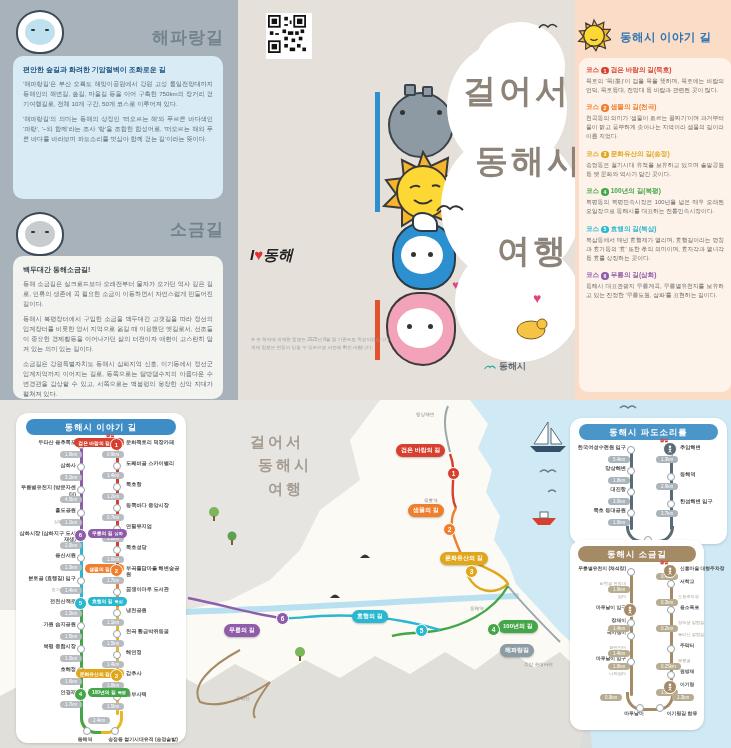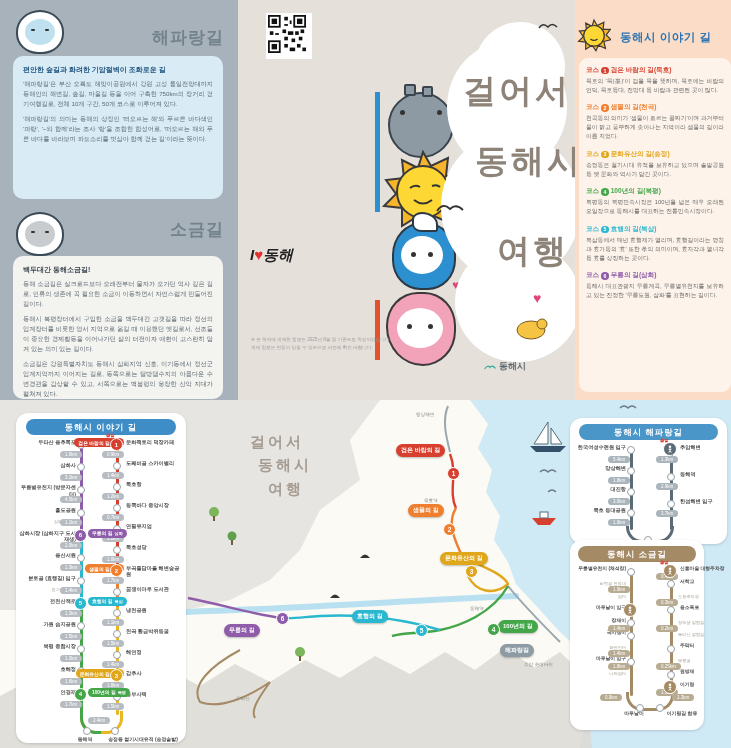--- a/index.html
+++ b/index.html
@@ -641,21 +641,21 @@
       <div class="ubend" style="left:64px;top:0;width:18px;height:20px;border-color:#44a649;border-right:none;border-radius:0 0 0 16px"></div>
       <span class="udot" style="left:67px;top:16px"></span>
       <span class="udot" style="left:95px;top:16px"></span>
       <span class="upill" style="left:72px;top:6px">2.4km</span>
       <div class="ubottom" style="left:46px;top:26px;width:46px">동해역</div>
       <div class="ubottom" style="left:92px;top:26px;width:70px">송정동 철기시대유적 (송정솔밭)</div>
     </div>
   </div>
 
   <div class="mcard" id="hae-card">
-    <div class="hd">동해시 해파랑길</div>
+    <div class="hd">동해시 파도소리를</div>
     <div class="cols" style="height:82px">
       <div class="lcol">
         <div class="line" style="left:58px"></div>
 
       <div class="srow">
             <span class="sname" style="right:30px">한국여성수련원 입구</span>
             <span class="sdot" style="left:54.5px"></span>
             <span class="spill" style="left:36px">5.4km</span>
           </div>
           <div class="srow">

